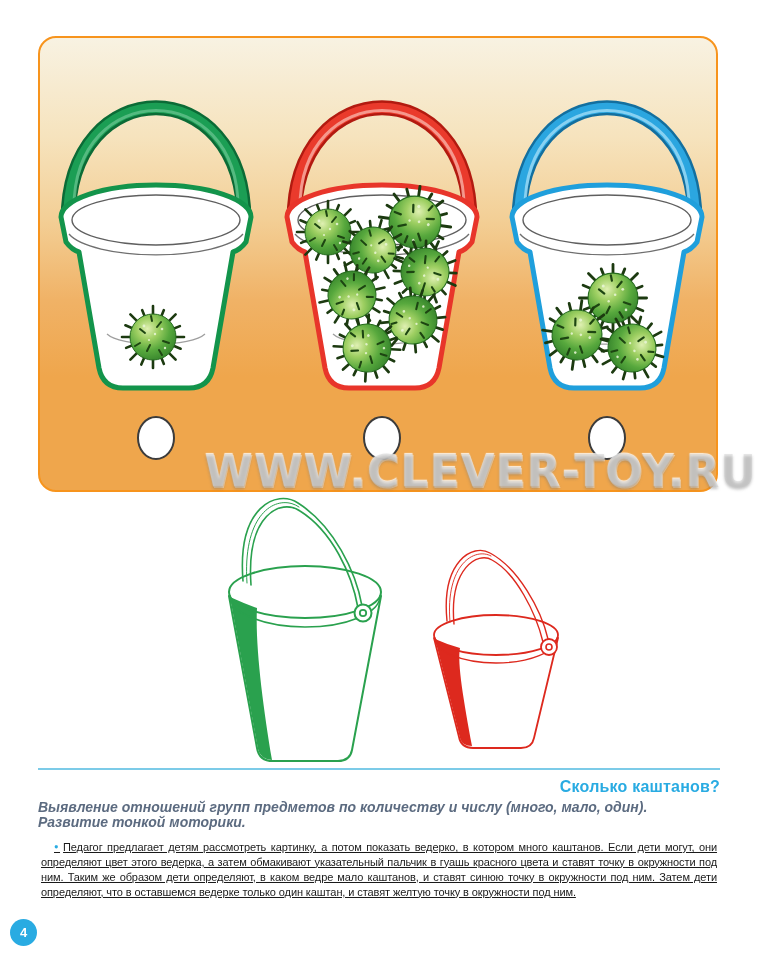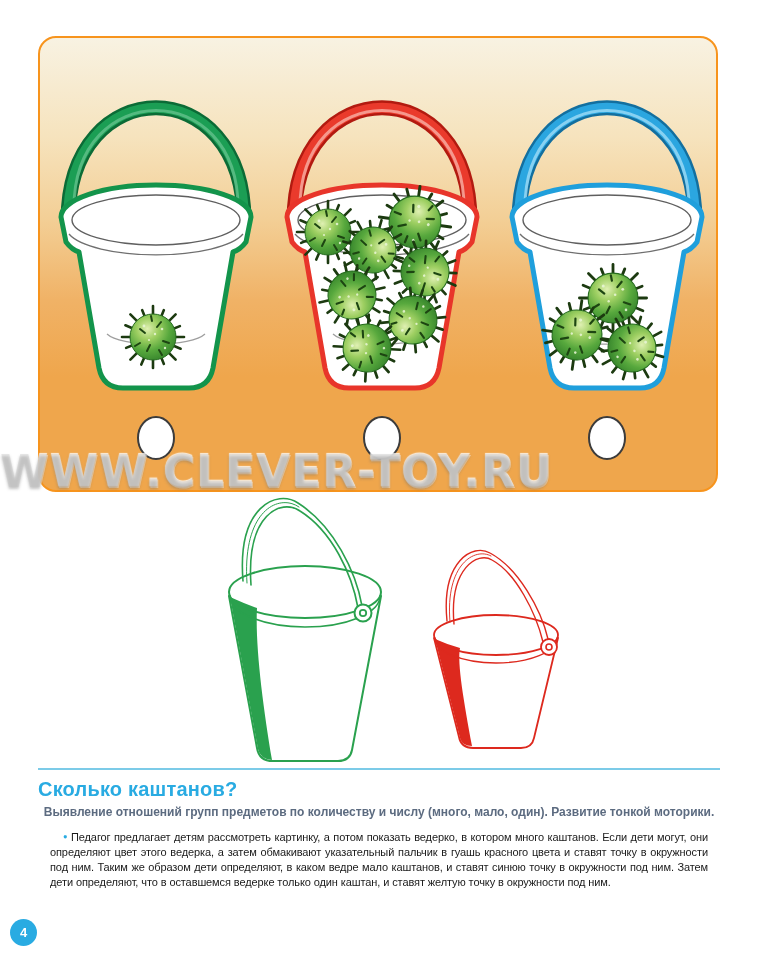--- a/index.html
+++ b/index.html
@@ -4,33 +4,33 @@
 <style>
   html,body{margin:0;padding:0;background:#fff;}
   body{width:757px;height:960px;position:relative;font-family:"Liberation Sans","DejaVu Sans",sans-serif;overflow:hidden;}
   .card{
     position:absolute;left:38px;top:36px;width:680px;height:456px;
     border:2px solid #F7941D;border-radius:18px;box-sizing:border-box;
     background:linear-gradient(180deg,#F8F2E2 0%,#F6E3BD 22%,#F3CF96 40%,#F0B266 58%,#EFA64C 75%,#EFA64C 100%);
   }
   .card svg{position:absolute;left:-2px;top:-2px;overflow:visible;}
   .watermark{
-    position:absolute;left:0;top:446px;width:757px;text-align:left;
+    position:absolute;left:0;top:446px;width:757px;text-align:right;
     font-family:"DejaVu Sans","Liberation Sans",sans-serif;
     font-weight:bold;font-size:44px;letter-spacing:1px;
     color:rgba(190,190,190,0.34);
     text-shadow:0 2px 3px rgba(110,110,110,0.40), 0 -1px 1px rgba(255,255,255,0.85), 1px 1px 0 rgba(255,255,255,0.45);
     white-space:nowrap;pointer-events:none;
   }
   .mid-svg{position:absolute;left:0;top:495px;}
   .divider{position:absolute;left:38px;top:768px;width:682px;height:2px;}
   .text-section{position:absolute;left:38px;top:776px;width:682px;}
-  .title{text-align:left;font-size:20px;font-weight:bold;letter-spacing:.2px;margin:2px 0 4px 0;}
-  .subtitle{text-align:center;font-size:12px;font-weight:bold;line-height:15px;}
-  .para{font-size:11px;line-height:15px;color:#1a1a1a;text-align:justify;text-indent:13px;margin:12px;letter-spacing:-.1px;}
+  .title{text-align:right;font-size:16px;font-weight:bold;letter-spacing:.2px;margin:2px 0 4px 0;}
+  .subtitle{text-align:left;font-size:14px;font-weight:bold;font-style:italic;line-height:15px;}
+  .para{font-size:11px;line-height:15px;color:#1a1a1a;text-align:justify;text-indent:13px;margin:3px;letter-spacing:-.1px;text-decoration:underline;}
   .para.p1{margin-top:9px;}
   .para.p2{margin-top:5px;}
   .bullet{font-size:7.5px;vertical-align:1.5px;margin-right:3px;font-style:normal;}
   .pagenum{
     position:absolute;left:10px;top:919px;width:27px;height:27px;border-radius:50%;
     color:#fff;font-size:13px;font-weight:bold;display:flex;align-items:center;justify-content:center;
   }
 </style>
 </head>
 <body>

